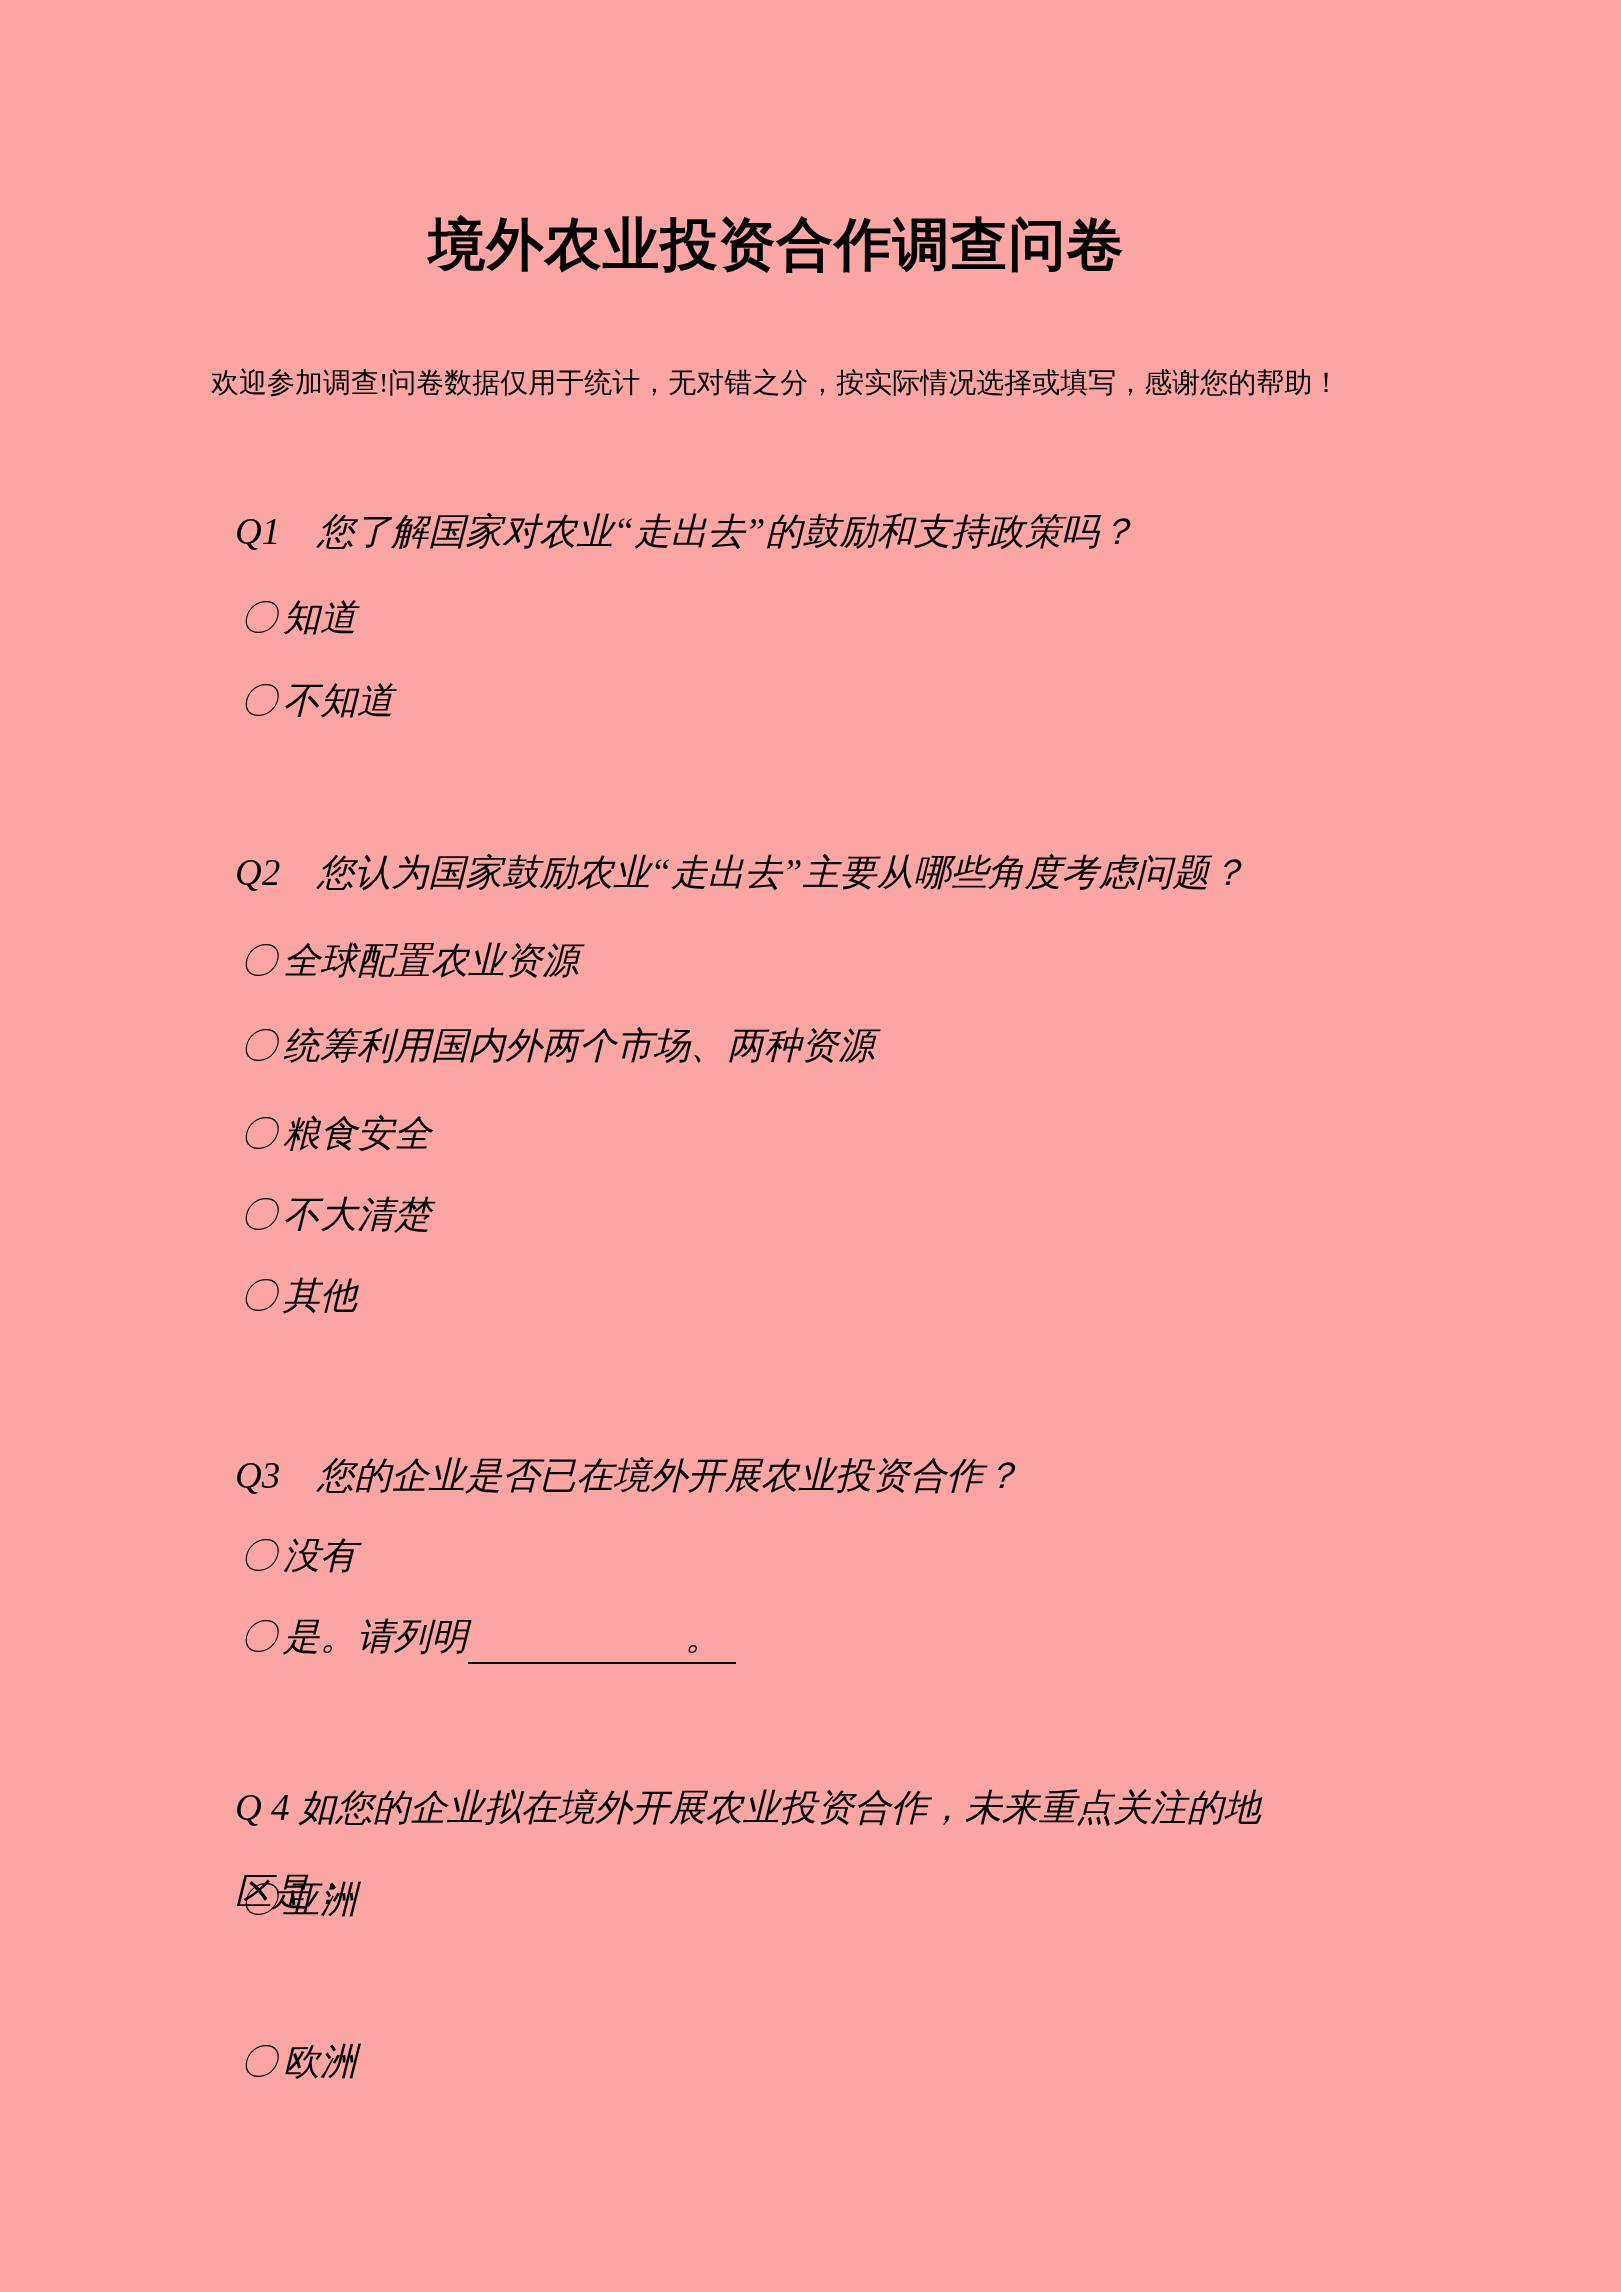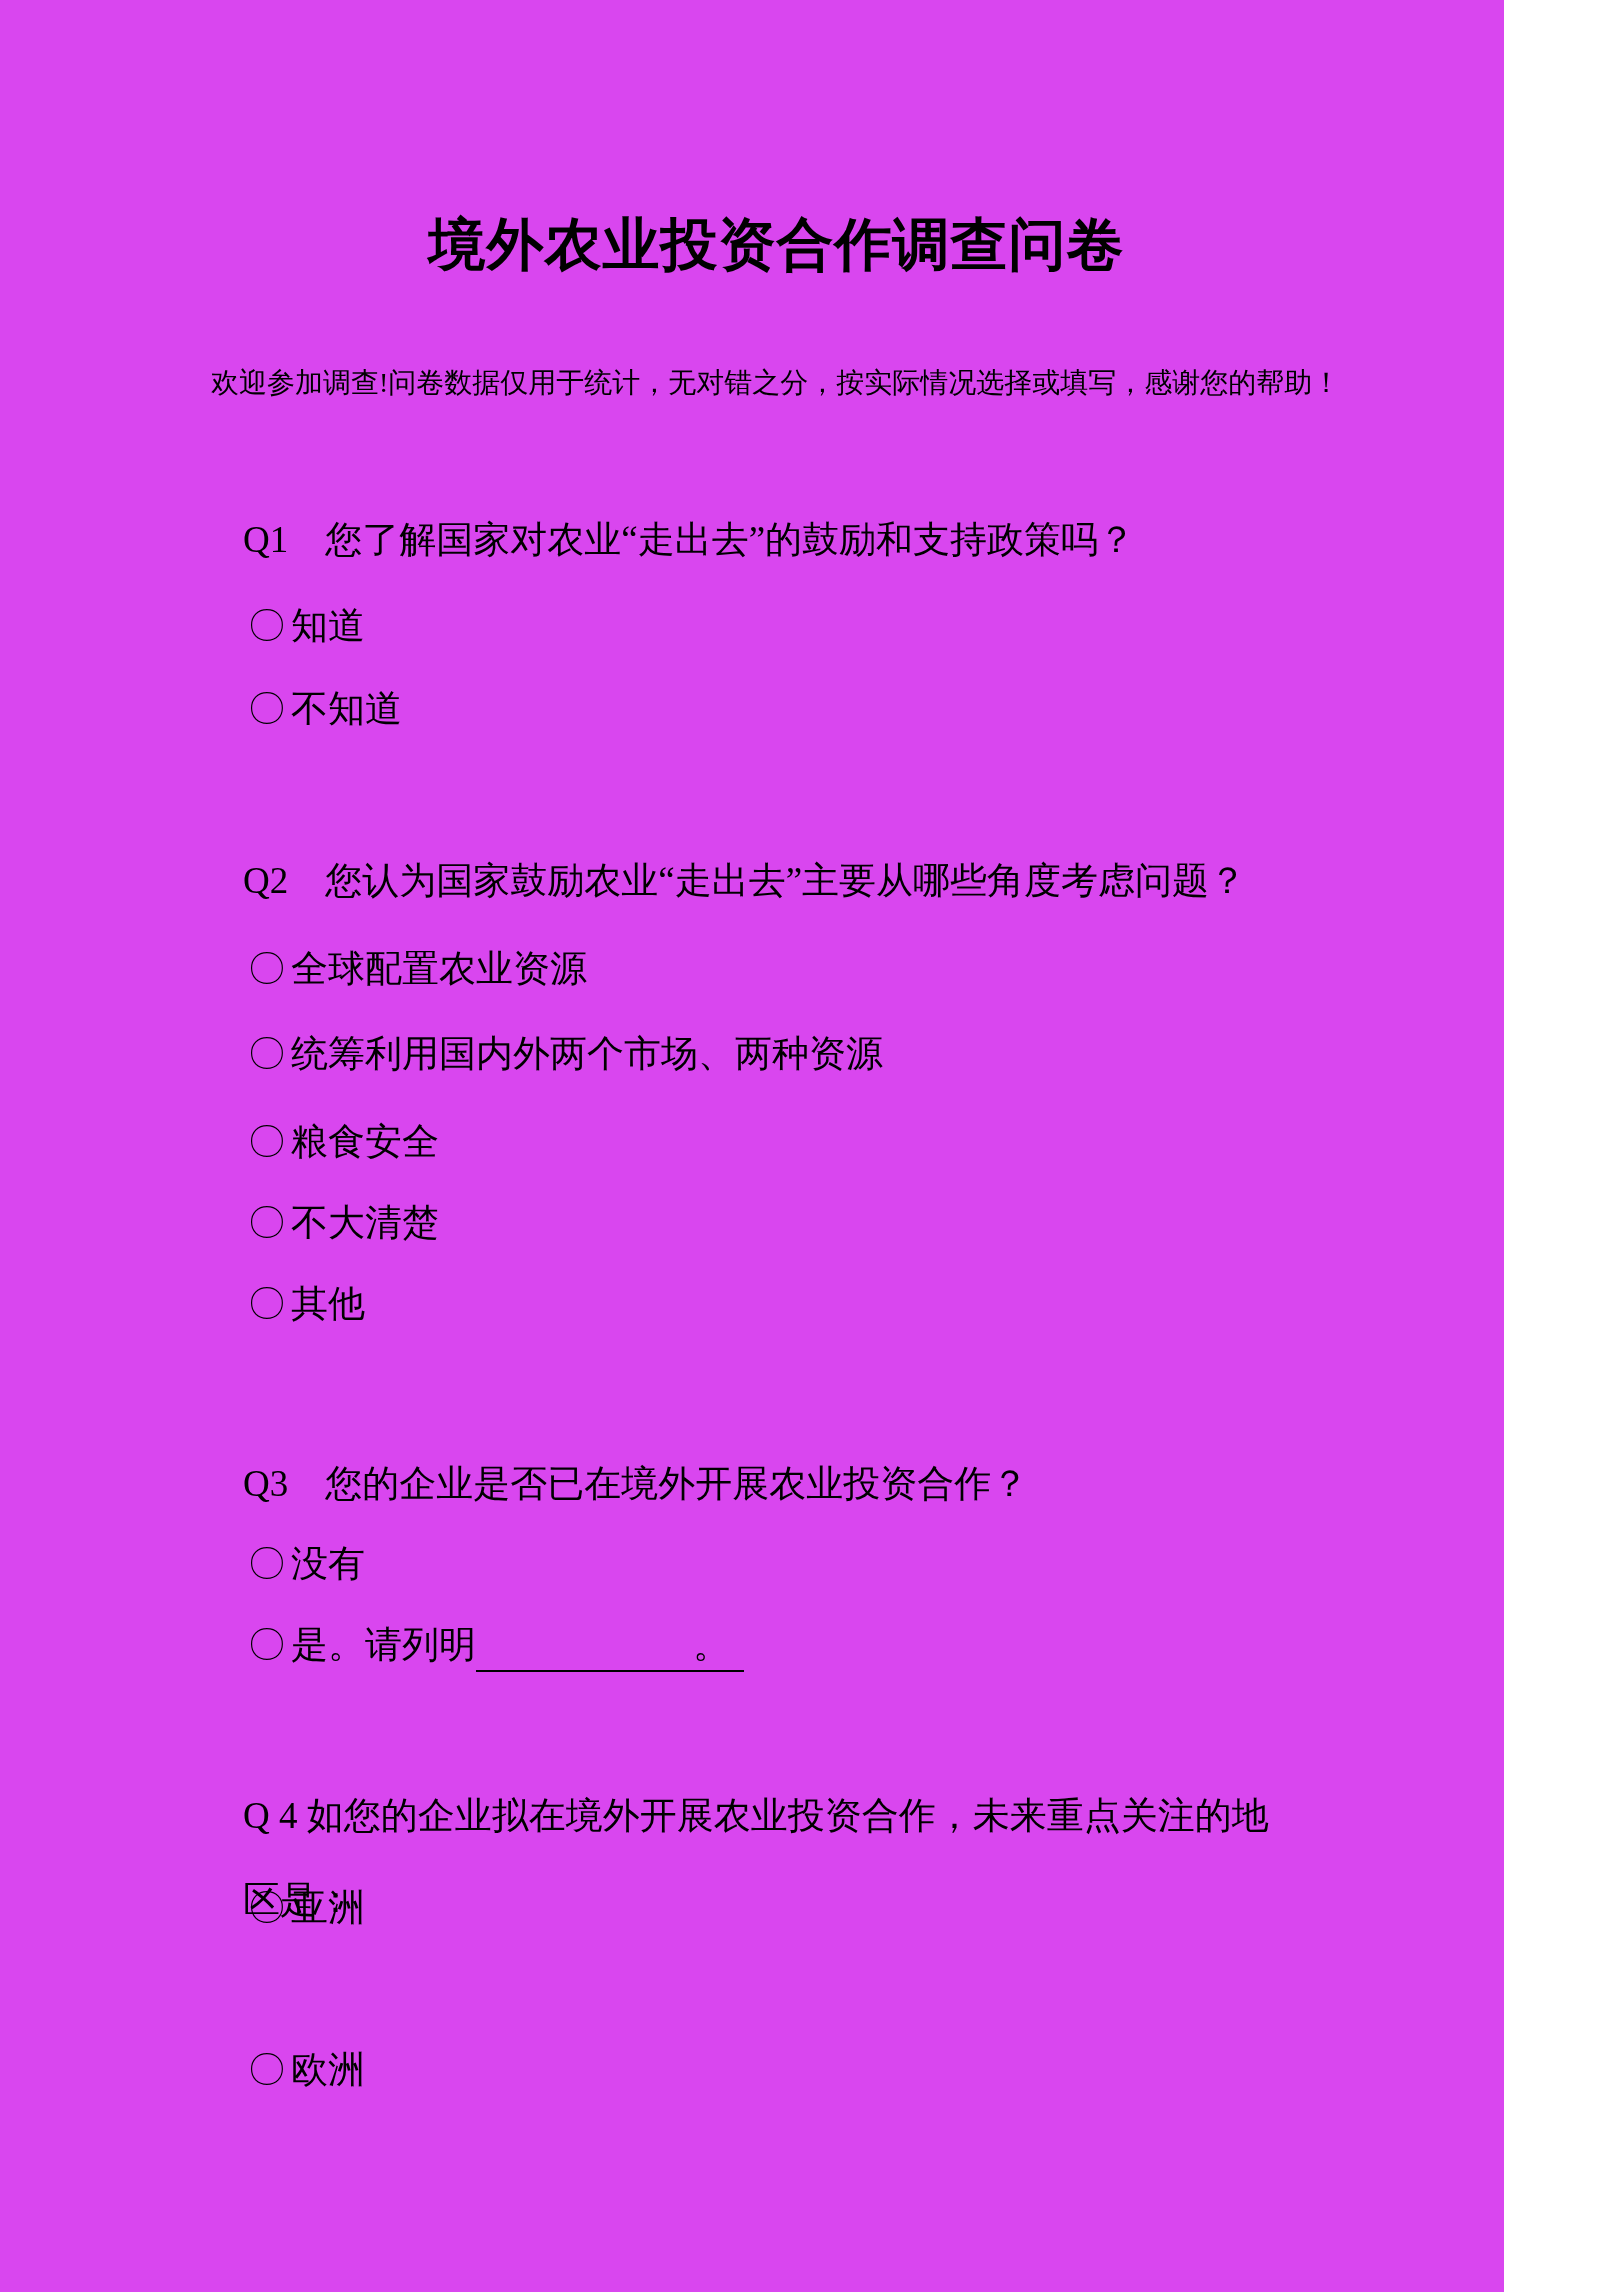--- a/index.html
+++ b/index.html
@@ -9,23 +9,23 @@
   }
   body {
     width: 1621px;
     height: 2293px;
     font-family: "Liberation Serif", "DejaVu Serif", serif;
     color: #000000;
     overflow: hidden;
   }
   .page {
     position: relative;
-    width: 1504px;
+    width: 1621px;
     height: 2293px;
-    background: #d946ef;
+    background: #fca5a5;
   }
   .title {
     position: absolute;
     top: 202px;
     left: 0;
     width: 1553px;
     margin: 0;
     text-align: center;
     font-size: 57px;
     line-height: 86px;
@@ -38,24 +38,25 @@
     top: 362px;
     left: 211px;
     margin: 0;
     font-size: 28px;
     line-height: 41px;
     white-space: nowrap;
     text-align: center;
   }
   .line {
     position: absolute;
-    margin: 8px;
+    margin: 0;
     font-size: 37px;
     line-height: 51px;
     white-space: nowrap;
+    font-style: italic;
   }
   .q {
     left: 235px;
   }
   .q-wrap {
     white-space: normal;
     width: 1054px;
     line-height: 84px;
   }
   .opt {

